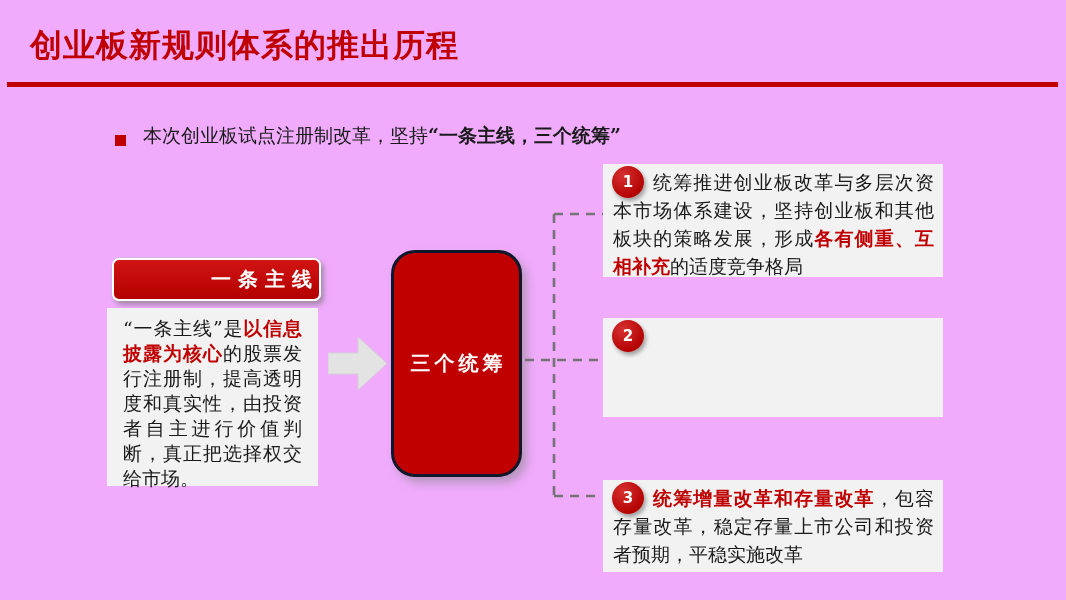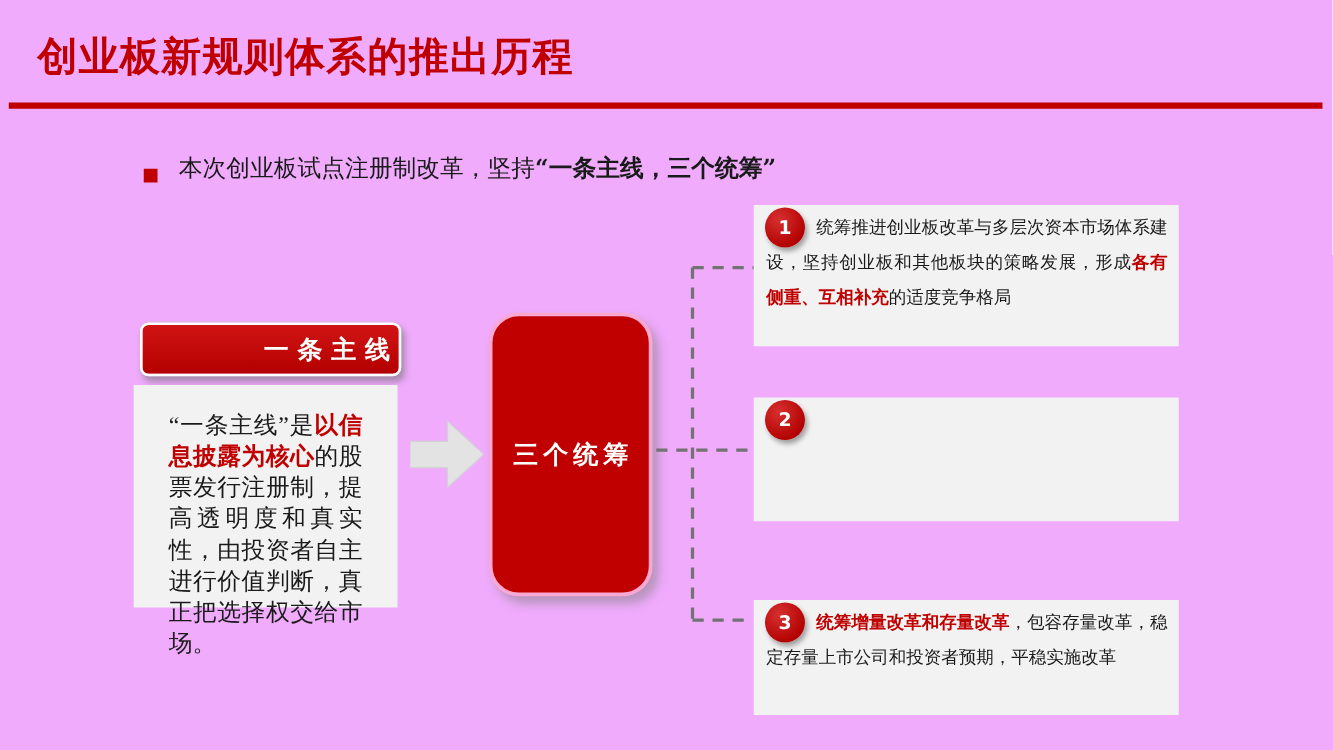--- a/index.html
+++ b/index.html
@@ -35,40 +35,40 @@
     background:linear-gradient(#d11414,#b30000);
     border:2px solid #ffffff;border-radius:7px;
     box-shadow:3px 4px 5px rgba(110,110,110,.55), 0 0 0 1px rgba(200,200,200,.35);
     display:flex;align-items:center;justify-content:flex-end;
     color:#ffffff;font-size:20px;font-weight:700;letter-spacing:7px;text-indent:7px;
   }
   .main-line-body{
     position:absolute;left:107px;top:308px;width:211px;height:178px;
     background:var(--panel-bg);padding:4px 12px;
   }
-  .main-line-body p{margin:16px;font-size:19px;line-height:25px;text-align:justify;font-family:Liberation Serif, serif;}
+  .main-line-body p{margin:4px;font-size:19px;line-height:25px;text-align:justify;}
   .em-red{color:var(--accent);font-weight:700;}
   
   .flow-arrow{position:absolute;left:328px;top:337px;}
   
   .hub-box{
     position:absolute;left:391px;top:250px;width:131px;height:227px;
-    background:var(--accent);border:3px solid #f9a8d4;border-radius:24px;
+    background:var(--accent);border:3px solid #0f172a;border-radius:24px;
     box-shadow:5px 6px 8px rgba(130,130,130,.5);
     display:flex;align-items:center;justify-content:center;
   }
   .hub-label{color:#ffffff;font-size:20px;font-weight:700;letter-spacing:4px;text-indent:4px;}
   
   .connectors{position:absolute;left:0;top:0;pointer-events:none;}
   .connectors path{fill:none;stroke:var(--connector);stroke-width:2.6;stroke-dasharray:9 7;}
   
   .item-card{
     position:absolute;left:603px;width:340px;background:var(--panel-bg);
   }
-  .item-card p{margin:0;padding:4px 9px 0 10px;font-size:14px;line-height:28px;
+  .item-card p{margin:0;padding:4px 9px 0 10px;font-size:19px;line-height:28px;
     text-indent:40px;text-align:justify;}
   .card-1{top:164px;height:113px;}
   .card-2{top:318px;height:99px;}
   .card-3{top:480px;height:92px;}
   .num-badge{
     position:absolute;left:9px;top:2px;width:32px;height:32px;border-radius:50%;
     background:radial-gradient(circle at 35% 30%, #d63030, #b20000 75%);
     box-shadow:2px 3px 4px rgba(0,0,0,.35);
     color:#ffffff;font-family:"DejaVu Sans","Liberation Sans",sans-serif;
     font-size:15px;font-weight:700;display:flex;align-items:center;justify-content:center;

